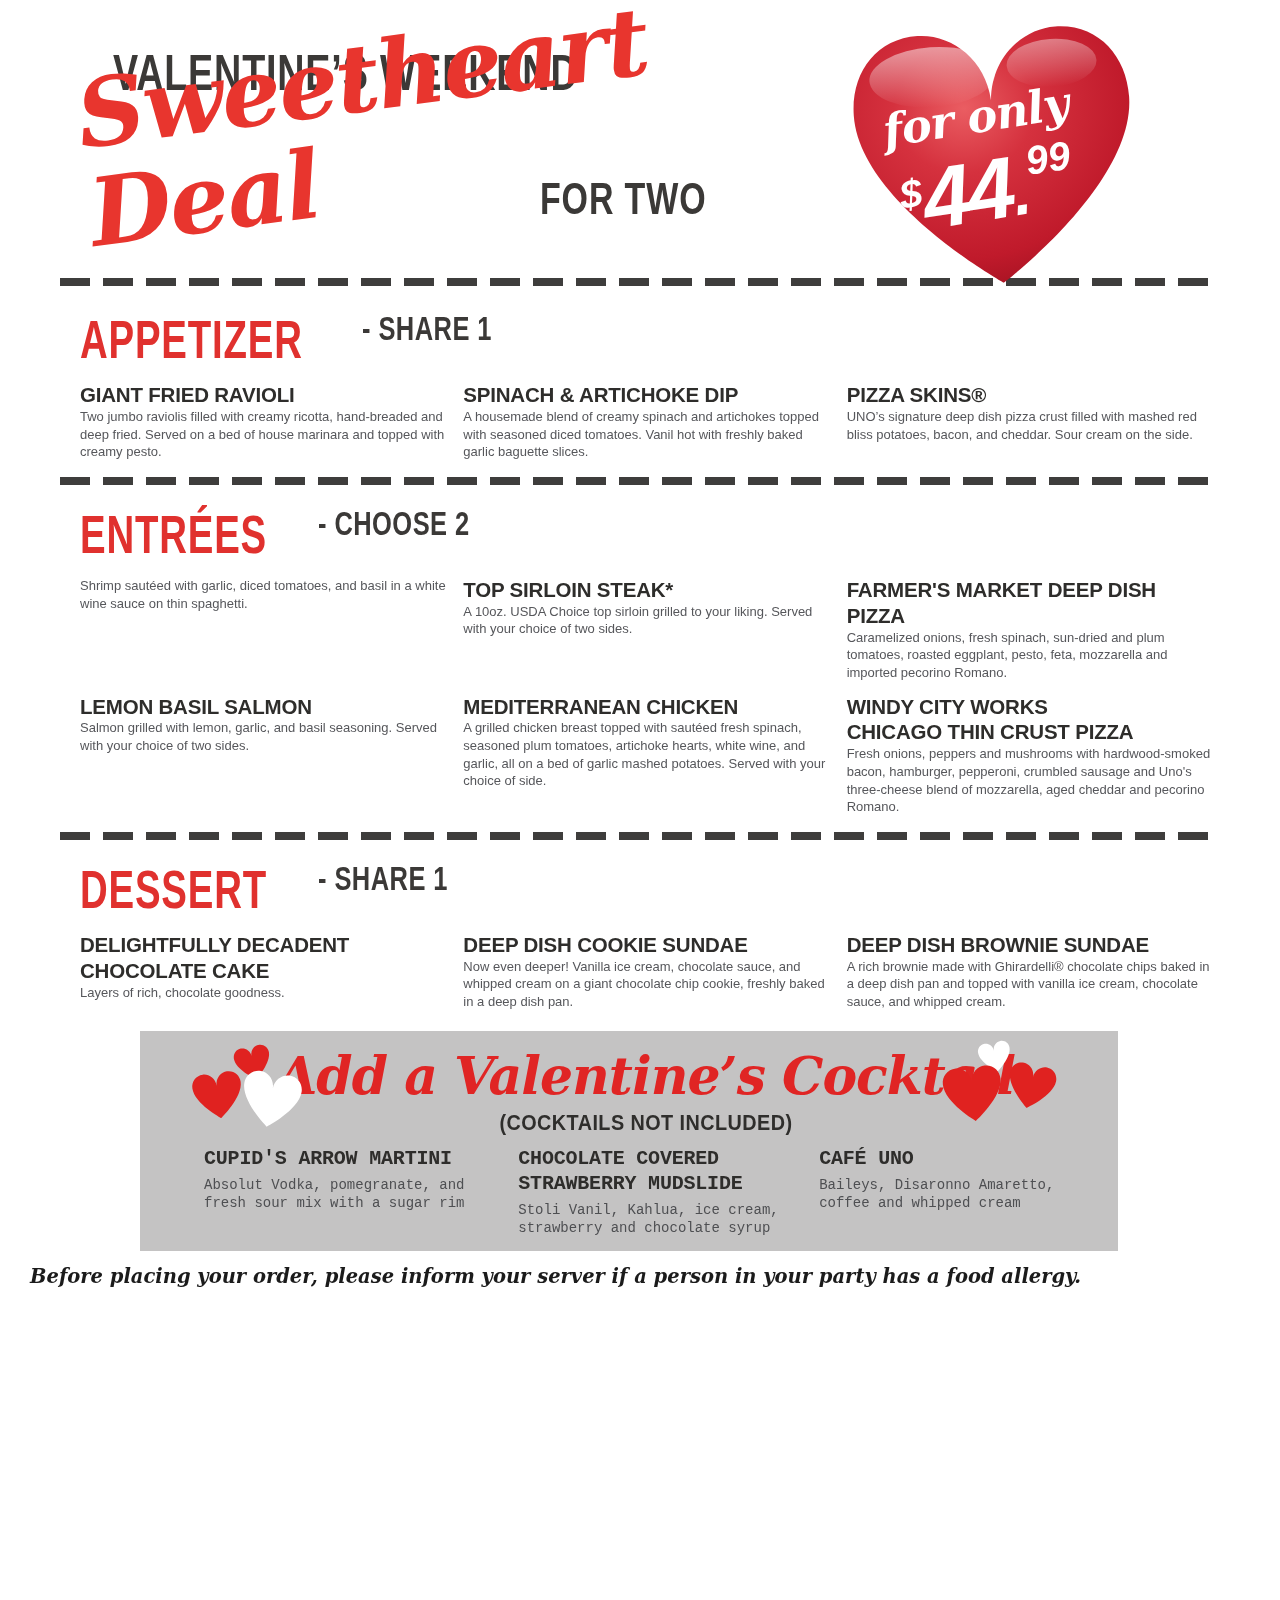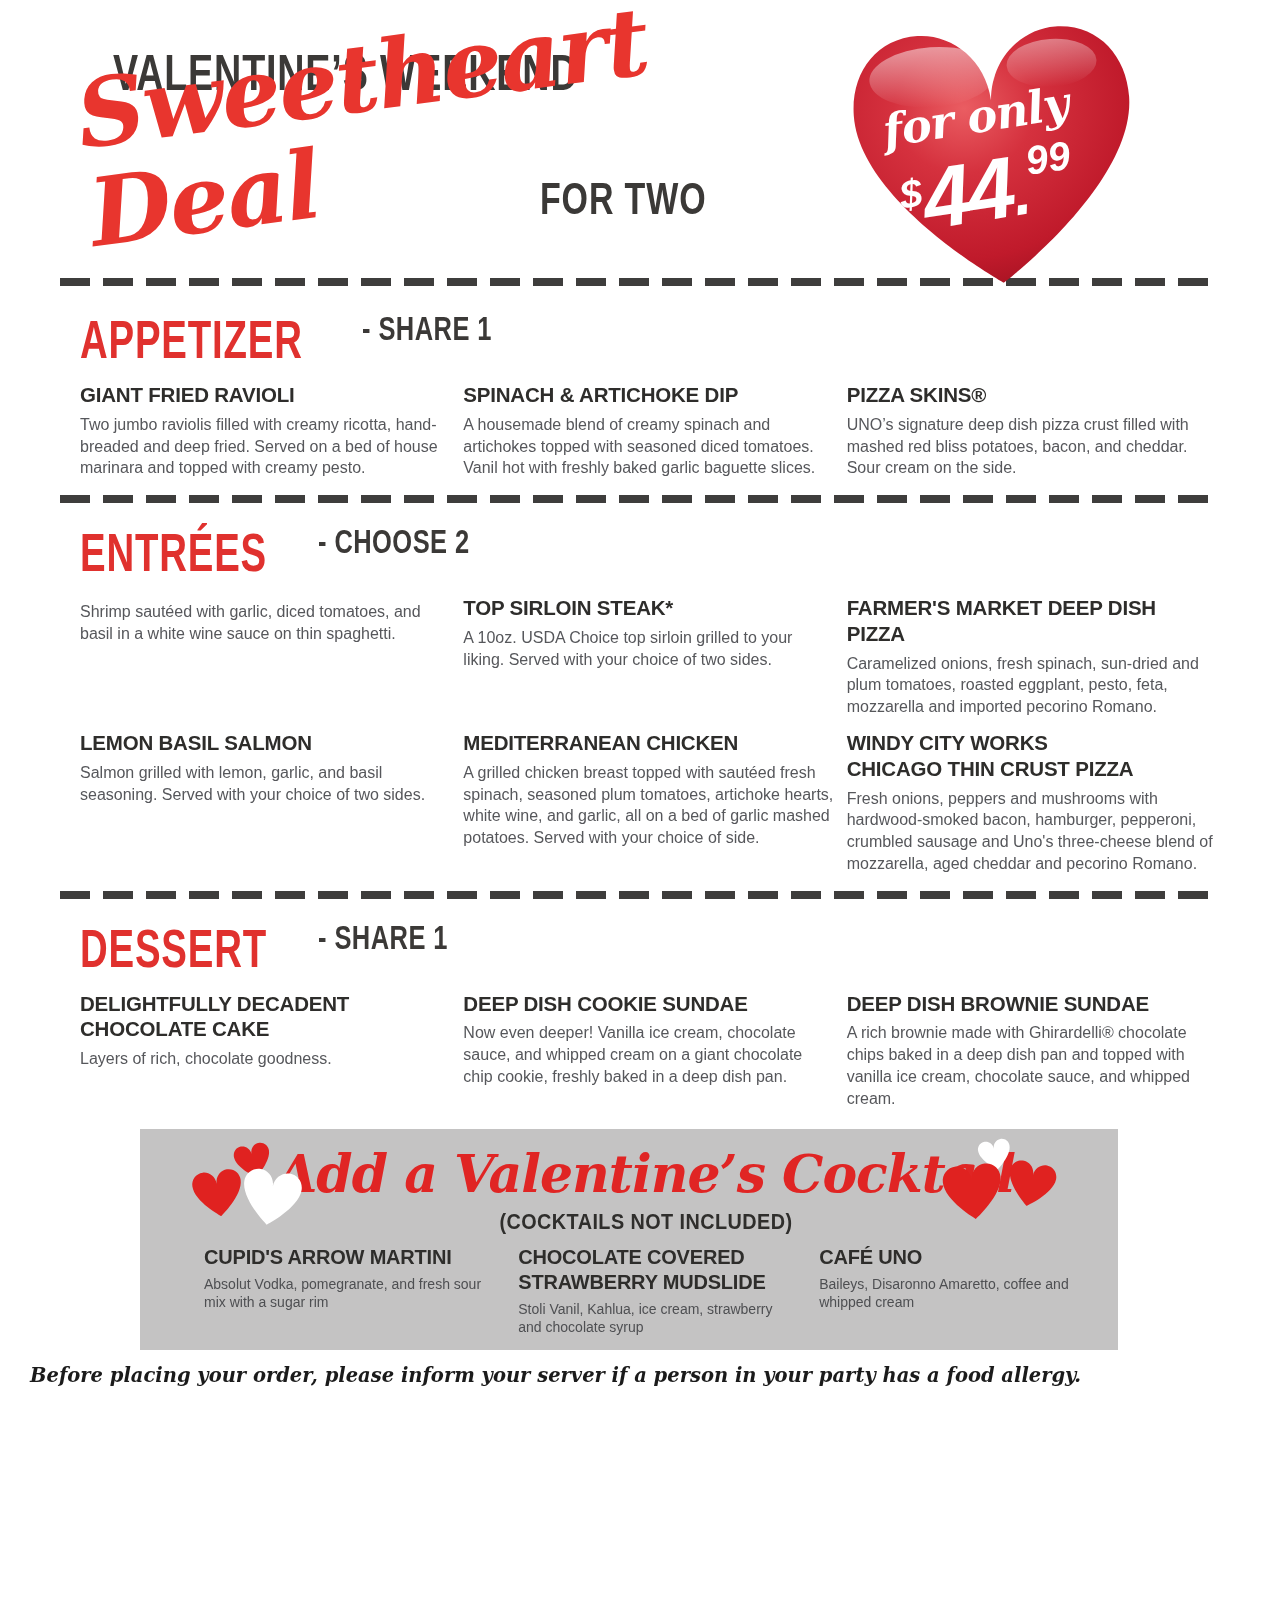--- a/index.html
+++ b/index.html
@@ -53,35 +53,35 @@
   }
   .sec-label {
     font-size:30px; font-weight:700; color:#3b3937; letter-spacing:.5px;
     display:inline-block; transform:scale(.85,1.08); transform-origin:left center; margin-left:4px;
   }
   .items { display:grid; grid-template-columns:repeat(3,1fr); column-gap:42px; row-gap:30px; margin-top:12px;gap:12px; }
   .item-name {
     font-size:20.5px; font-weight:700; color:#2e2d2b; letter-spacing:-.2px;
     line-height:1.26; white-space:pre-line;
   }
-  .item-desc { margin-top:6px; font-size:16px; color:#56575b; line-height:1.36; }
+  .item-desc { margin-top:0; font-size:13px; color:#56575b; line-height:1.36; }
 
   
   .cocktail-box {
     position:relative; margin:20px 0 0 140px; width:978px;
     background:#c4c3c3; padding:16px 30px 14px 64px;
   }
   .cb-title {
     text-align:center;
     font-family:"DejaVu Serif", serif; font-style:italic; font-weight:700;
     font-size:52px; line-height:1.1; color:#e02524; letter-spacing:-1px;
   }
   .cb-note { text-align:center; margin-top:6px; font-size:22px; font-weight:700; color:#2f2e2c; letter-spacing:.5px;
              display:block; transform:scale(.9,1); }
-  .cb-items { display:grid; grid-template-columns:1.05fr 1fr 1fr; column-gap:32px; margin-top:10px; }
+  .cb-items { display:grid; grid-template-columns:1.05fr 1fr 1fr; column-gap:32px; margin-top:10px;font-family:Liberation Mono, monospace; }
   .cb-name { font-size:20px; font-weight:700; color:#2e2d2b; line-height:1.25; white-space:pre-line; letter-spacing:-.2px; }
   .cb-desc { margin-top:5px; font-size:14px; color:#4e4f52; line-height:1.3; }
 
   .hearts { position:absolute; width:150px; height:100px; top:14px; }
   .hearts.left { left:52px; }
   .hearts.right { right:26px; top:10px; }
   .hearts svg { position:absolute; display:block; }
   .hearts .red { fill:#e02220; }
   .hearts .white { fill:#ffffff; }
   .hl1 { left:42px; top:0;   width:38px; height:36px; transform:rotate(-12deg); }

